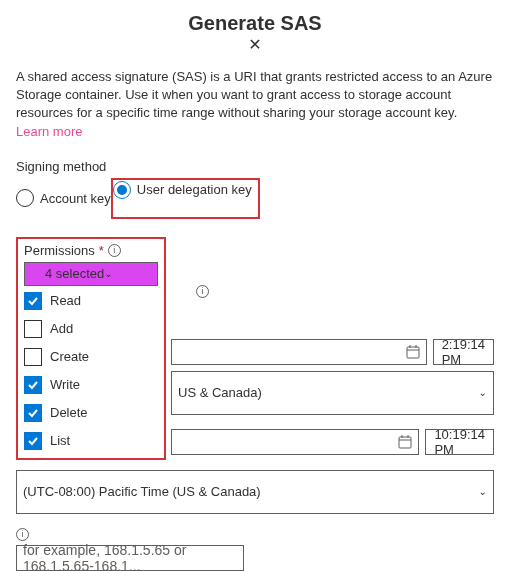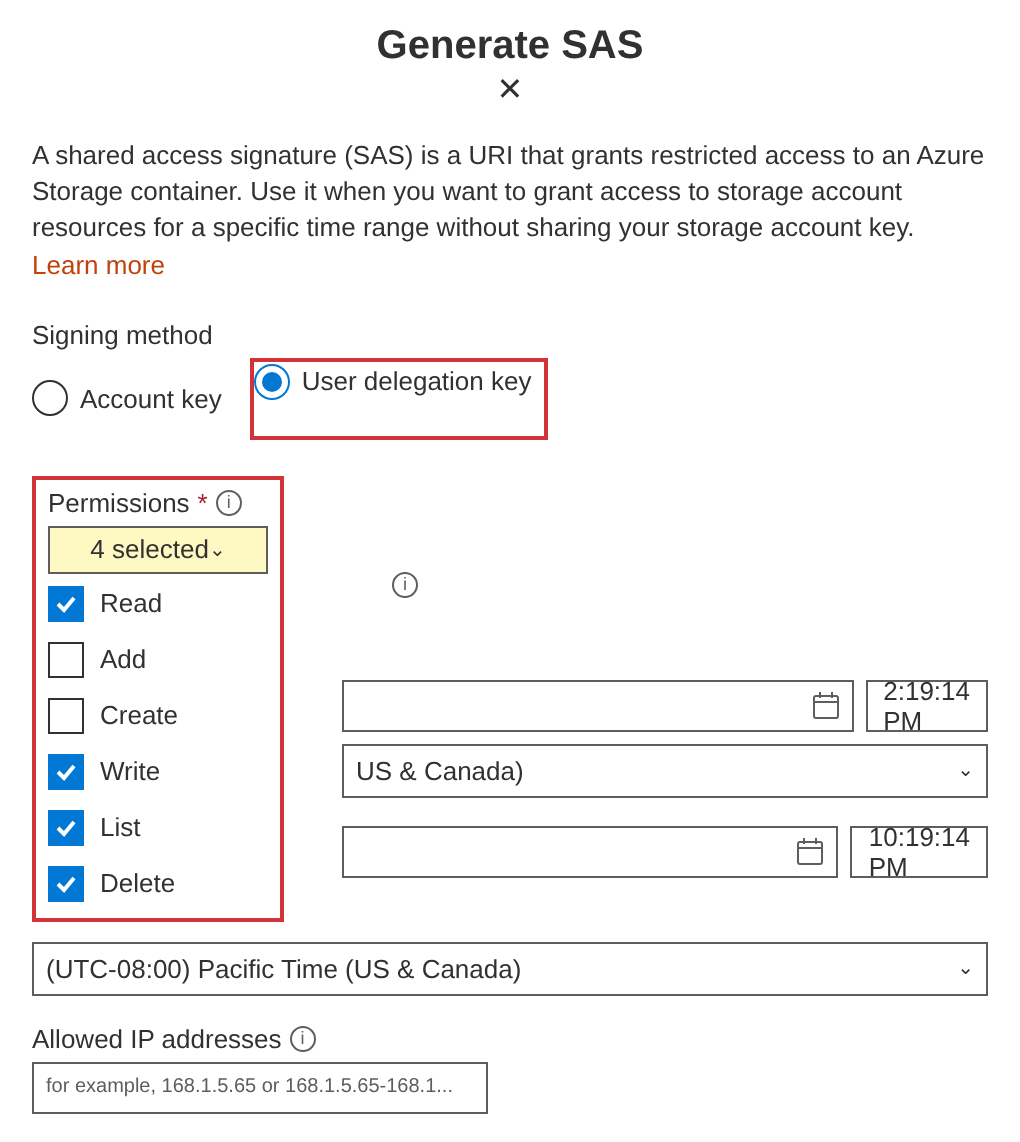--- a/index.html
+++ b/index.html
@@ -9,48 +9,48 @@
     font-family: "Segoe UI", Arial, sans-serif;
     font-size: 13px;
     color: #323130;
     width: 510px;
     background: #fff;
   }
   .header { display: flex; align-items: center; justify-content: space-between; margin-bottom: 14px; flex-direction: column; }
   .title { font-size: 20px; font-weight: 600; }
   .close-x { font-size: 16px; color: #323130; cursor: pointer; }
   .desc { font-size: 13px; color: #323130; line-height: 1.4; margin-bottom: 18px; }
-  .link { color: #c2410c; cursor: pointer; }
+  .link { color: #ec4899; cursor: pointer; }
   .section-label { font-size: 13px; margin-bottom: 4px; display: flex; align-items: center; gap: 4px; }
   .req { color: #a4262c; }
   .info-icon { display:inline-flex; width:13px; height:13px; border:1px solid #605e5c; border-radius:50%; align-items:center; justify-content:center; font-size:9px; color:#605e5c; line-height:1; }
-  .radio-row { display: flex; align-items: center; gap: 14px; margin-bottom: 18px; }
+  .radio-row { display: flex; align-items: center; margin-bottom: 18px; }
   .radio { display: flex; align-items: center; gap: 6px; cursor: pointer; }
   .radio-circle { width:18px; height:18px; border:1px solid #323130; border-radius:50%; display:flex; align-items:center; justify-content:center; }
   .radio-circle.checked { border-color:#0078d4; }
   .radio-dot { width:10px; height:10px; background:#0078d4; border-radius:50%; display:none; }
   .radio-circle.checked .radio-dot { display:block; }
   .hl-box { border: 2px solid #d13438; padding: 1px 6px 18px 0; display:inline-flex; align-items:center; }
-  .perm-area { position: relative; border: 2px solid #d13438; width: 126px; padding: 4px 6px 6px 6px; margin-bottom: 10px; }
-  .dropdown-sel { border:1px solid #605e5c; height:24px; display:flex; align-items:center; justify-content:center; padding:0 6px; font-size:13px; cursor:pointer; background:#fef9c3; }
+  .perm-area { position: relative; border: 2px solid #d13438; width: 150px; padding: 4px 6px 6px 6px; margin-bottom: 10px; }
+  .dropdown-sel { border:1px solid #605e5c; height:24px; display:flex; align-items:center; justify-content:flex-start; padding:0 20px; font-size:13px; cursor:pointer; background:#d946ef; }
   .chev { font-size:10px; color:#323130; }
   .opts { margin-top:4px; display:flex; flex-direction:column; gap:6px; }
   .opt { display:flex; align-items:center; gap:8px; cursor:pointer; padding:2px 0; }
   .cb { width:18px; height:18px; border:1px solid #323130; display:flex; align-items:center; justify-content:center; }
   .cb.checked { background:#0078d4; border-color:#0078d4; }
   .cb.checked svg { display:block; }
   .cb svg { display:none; }
   .row { display:flex; align-items:center; gap:6px; margin-bottom:6px; }
   .tz-row { margin-bottom:14px; }
   .date-holder { display:flex; align-items:center; gap:6px; }
   .date-box { border:1px solid #605e5c; height:26px; width:260px; display:flex; align-items:center; justify-content:flex-end; padding:0 6px; background:#fff; }
   .time-box { border:1px solid #605e5c; height:26px; flex:1; display:flex; align-items:center; padding:0 8px; background:#fff; }
-  .tz-box { border:1px solid #605e5c; height:27px; width:100%; display:flex; align-items:center; justify-content:space-between; padding:0 6px; background:#fff; }
+  .tz-box { border:1px solid #605e5c; height:44px; width:100%; display:flex; align-items:center; justify-content:space-between; padding:0 6px; background:#fff; }
   .tz-box.partial { color:#323130; }
-  .ip-box { border:1px solid #605e5c; height:26px; width:228px; display:flex; align-items:center; padding:0 6px; color:#605e5c; font-size:10px; background:#fff; }
+  .ip-box { border:1px solid #605e5c; height:26px; width:228px; display:flex; align-items:center; padding:0 6px; color:#605e5c; font-size:14px; background:#fff; }
   .field-block { margin-bottom: 14px; }
   .overlay-info { position:absolute; left:180px; }
 </style>
 </head>
 <body>
 
 <div class="header">
   <div class="title">Generate SAS</div>
   <div class="close-x">✕</div>
 </div>
@@ -111,29 +111,29 @@
             </svg>
           </div>
         <span>Write</span>
       </div>
       <div class="opt">
         <div class="cb checked">
             <svg width="12" height="12" viewBox="0 0 12 12">
               <path d="M2 6 L5 9 L10 3" stroke="#fff" stroke-width="2" fill="none"></path>
             </svg>
           </div>
-        <span>List</span>
+        <span>Delete</span>
       </div>
       <div class="opt">
         <div class="cb checked">
             <svg width="12" height="12" viewBox="0 0 12 12">
               <path d="M2 6 L5 9 L10 3" stroke="#fff" stroke-width="2" fill="none"></path>
             </svg>
           </div>
-        <span>Delete</span>
+        <span>List</span>
       </div>
     </div>
   </div>
   <span class="info-icon overlay-info" style="top:48px;">i</span>
 
   <div style="position:absolute; left:155px; right:0; top:102px;">
     <div class="row date-holder">
       <div class="date-box">
         <svg width="14" height="14" viewBox="0 0 14 14">
             <rect x="1" y="2" width="12" height="11" rx="1" fill="none" stroke="#605e5c"></rect>
@@ -168,21 +168,20 @@
 
 <div class="tz-row">
   <div class="tz-box partial">
     <span>(UTC-08:00) Pacific Time (US &amp; Canada)</span>
     <span class="chev">⌄</span>
   </div>
 </div>
 
 <div class="field-block">
   <div class="section-label">
-    <span>Allowed IP addresses</span>
     <span class="info-icon">i</span>
   </div>
   <div class="ip-box">
     <span>for example, 168.1.5.65 or 168.1.5.65-168.1...</span>
   </div>
 </div>
 
 <div class="field-block">
   <div class="section-label">
     <span>Allowed protocols</span>

